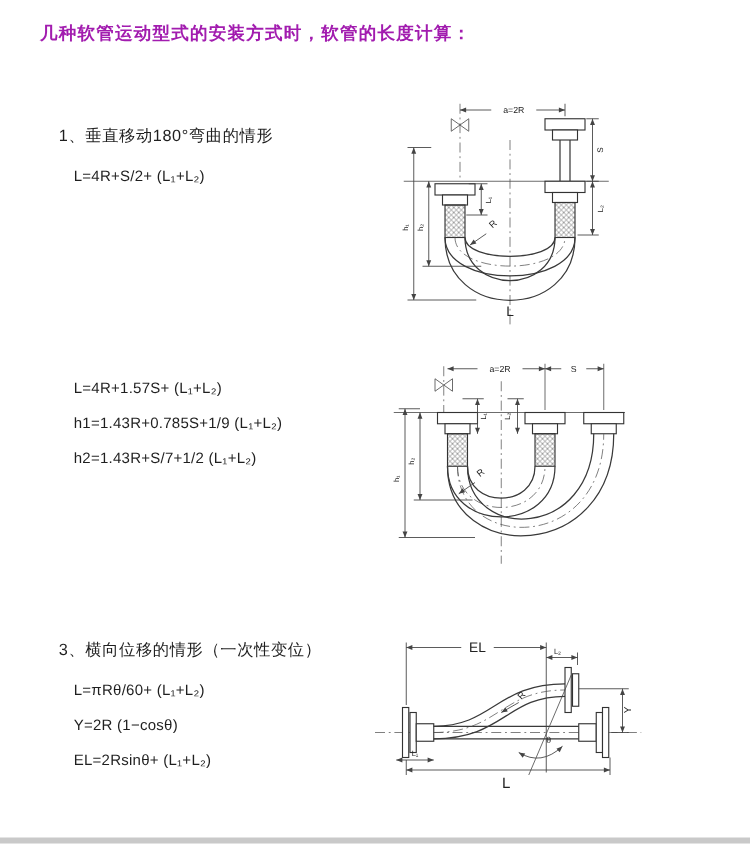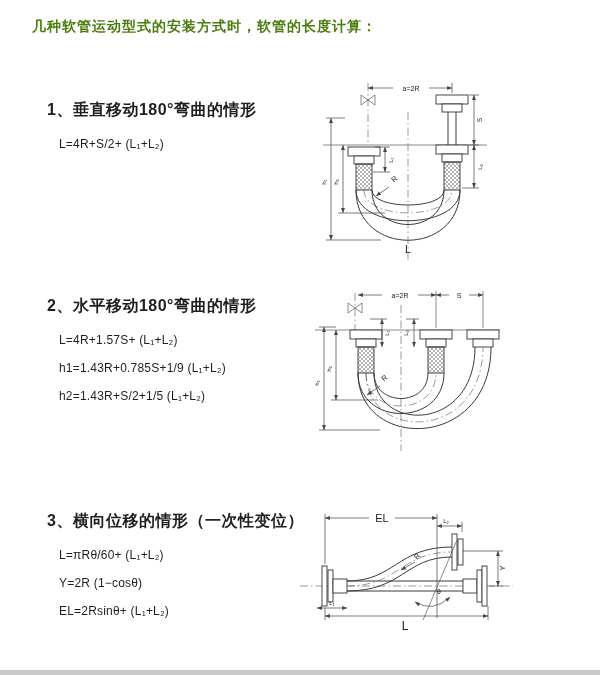--- a/index.html
+++ b/index.html
@@ -3,24 +3,24 @@
 <meta charset="utf-8">
 <style>
   html,body{margin:0;padding:0;background:#e9e9e9;}
   .page{
     position:relative;width:600px;height:675px;background:#ffffff;
     font-family:"Liberation Sans","DejaVu Sans",sans-serif;color:#1f1f1f;
     overflow:hidden;border-right:1px solid #e2e2e2;
   }
   .title{
     position:absolute;left:32px;top:18px;margin:0;
-    font-size:14px;font-weight:bold;letter-spacing:1px;color:#4d7c0f;
+    font-size:14px;font-weight:bold;letter-spacing:1px;color:#a21caf;
   }
   .sec{position:absolute;left:47px;}
-  .sec-h{font-size:16px;font-weight:bold;letter-spacing:0.5px;margin-bottom:9px;}
+  .sec-h{font-size:13px;font-weight:normal;letter-spacing:0.5px;margin-bottom:9px;}
   .formula{font-size:12px;line-height:28px;margin-left:12px;letter-spacing:0.2px;}
   .sec1{top:100px;}
   .sec2{top:296px;}
   .sec3{top:511px;}
   .dwg{position:absolute;}
   .d1{left:315px;top:70px;}
   .d2{left:310px;top:283px;}
   .d3{left:295px;top:498px;}
   svg{display:block;}
   svg text{fill:#222;font-family:"Liberation Sans","DejaVu Sans",sans-serif;}
@@ -131,24 +131,23 @@
 
     <g>
       <line class="dim" x1="74" y1="117" x2="61" y2="126" marker-end="url(#ar1)"></line>
       <text transform="translate(81,111) rotate(-42)" font-size="7.5" text-anchor="middle">R</text>
     </g>
 
     <text x="93" y="183" font-size="11" text-anchor="middle">L</text>
   </svg>
 
   <section class="sec sec2">
-    <div class="sec-h">2、水平移动180°弯曲的情形</div>
     <div class="formula">L=4R+1.57S+ (L₁+L₂)</div>
     <div class="formula">h1=1.43R+0.785S+1/9 (L₁+L₂)</div>
-    <div class="formula">h2=1.43R+S/2+1/5 (L₁+L₂)</div>
+    <div class="formula">h2=1.43R+S/7+1/2 (L₁+L₂)</div>
   </section>
 
   <svg class="dwg d2" width="290" height="175" viewBox="0 0 290 175">
     <defs>
       <pattern id="hatch2" width="4" height="4" patternUnits="userSpaceOnUse">
         <path d="M0,4 L4,0 M0,0 L4,4" stroke="#666" stroke-width="0.5"></path>
       </pattern>
       <marker id="ar2" viewBox="0 0 8 8" refX="7.5" refY="4" markerWidth="8" markerHeight="8" orient="auto-start-reverse">
         <path d="M0.5,1.2 L7.5,4 L0.5,6.8 z" fill="#444"></path>
       </marker>

